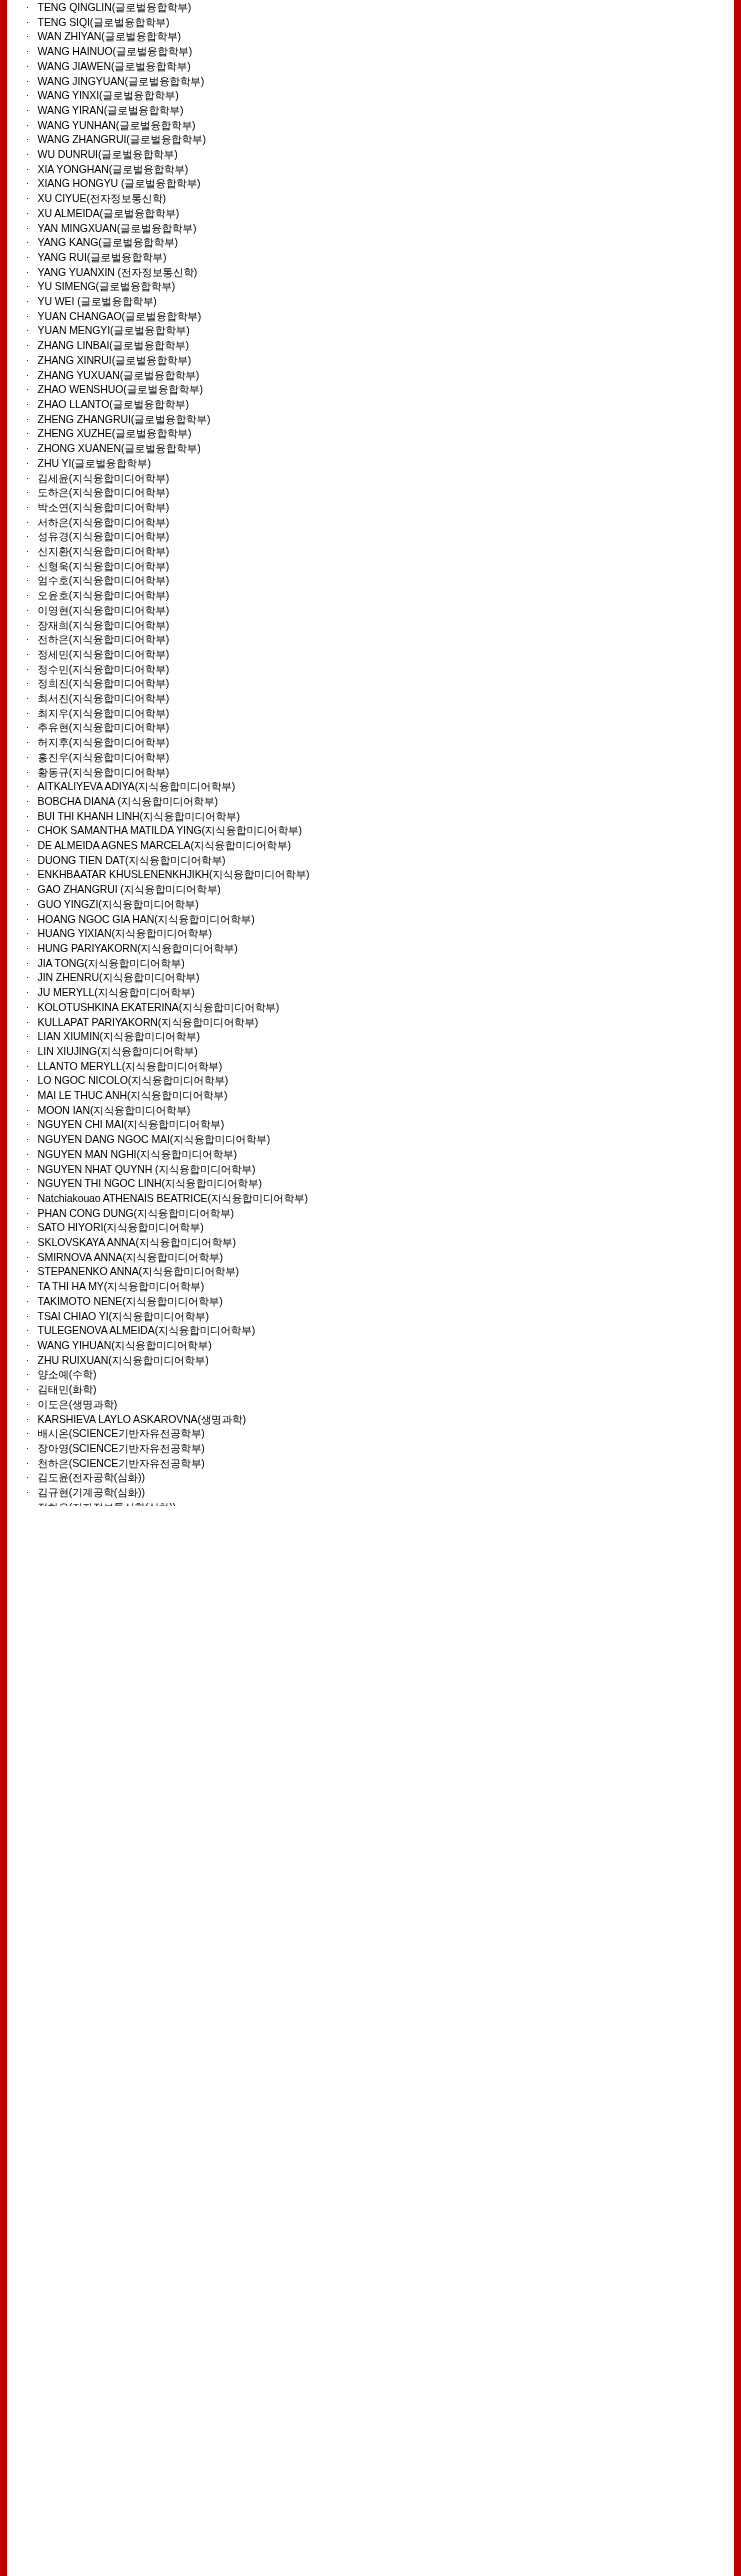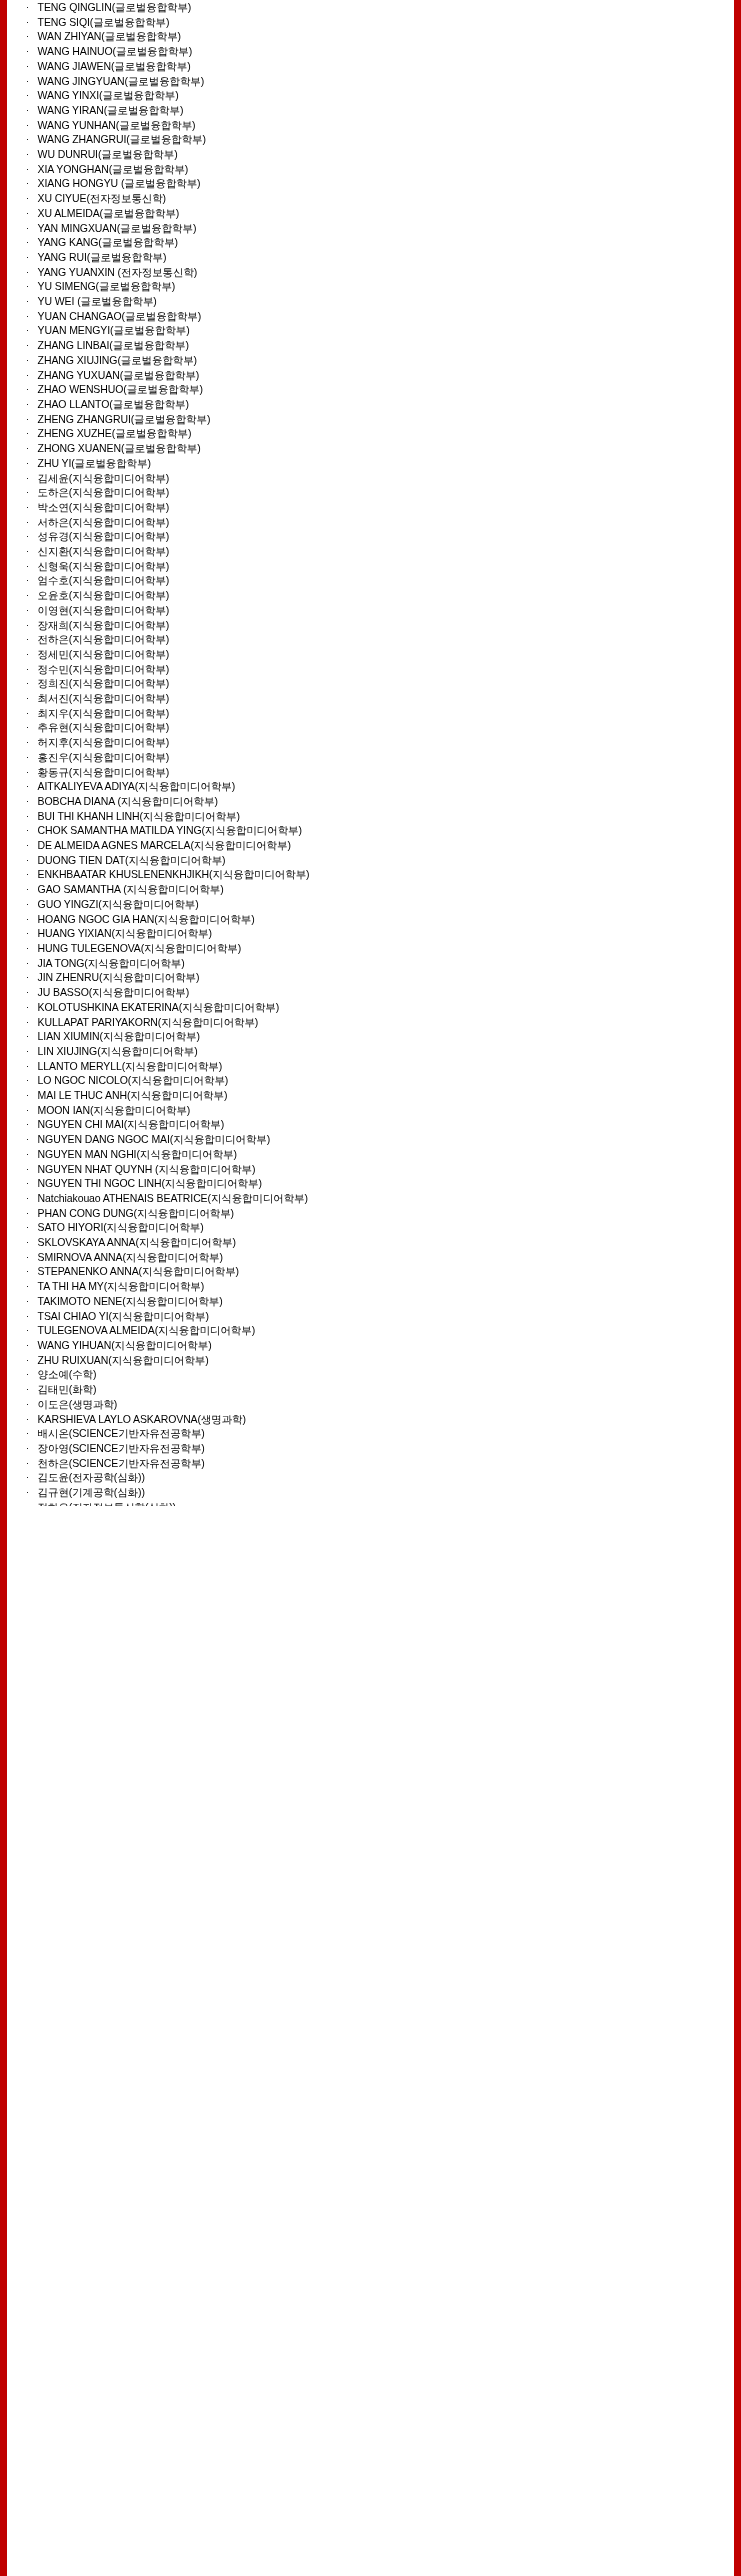--- a/index.html
+++ b/index.html
@@ -88,21 +88,21 @@
     <li><span class="bullet">·</span><span class="txt">XU ALMEIDA(글로벌융합학부)</span></li>
     <li><span class="bullet">·</span><span class="txt">YAN MINGXUAN(글로벌융합학부)</span></li>
     <li><span class="bullet">·</span><span class="txt">YANG KANG(글로벌융합학부)</span></li>
     <li><span class="bullet">·</span><span class="txt">YANG RUI(글로벌융합학부)</span></li>
     <li><span class="bullet">·</span><span class="txt">YANG YUANXIN (전자정보통신학)</span></li>
     <li><span class="bullet">·</span><span class="txt">YU SIMENG(글로벌융합학부)</span></li>
     <li><span class="bullet">·</span><span class="txt">YU WEI (글로벌융합학부)</span></li>
     <li><span class="bullet">·</span><span class="txt">YUAN CHANGAO(글로벌융합학부)</span></li>
     <li><span class="bullet">·</span><span class="txt">YUAN MENGYI(글로벌융합학부)</span></li>
     <li><span class="bullet">·</span><span class="txt">ZHANG LINBAI(글로벌융합학부)</span></li>
-    <li><span class="bullet">·</span><span class="txt">ZHANG XIUJING(글로벌융합학부)</span></li>
+    <li><span class="bullet">·</span><span class="txt">ZHANG XINRUI(글로벌융합학부)</span></li>
     <li><span class="bullet">·</span><span class="txt">ZHANG YUXUAN(글로벌융합학부)</span></li>
     <li><span class="bullet">·</span><span class="txt">ZHAO WENSHUO(글로벌융합학부)</span></li>
     <li><span class="bullet">·</span><span class="txt">ZHAO LLANTO(글로벌융합학부)</span></li>
     <li><span class="bullet">·</span><span class="txt">ZHENG ZHANGRUI(글로벌융합학부)</span></li>
     <li><span class="bullet">·</span><span class="txt">ZHENG XUZHE(글로벌융합학부)</span></li>
     <li><span class="bullet">·</span><span class="txt">ZHONG XUANEN(글로벌융합학부)</span></li>
     <li><span class="bullet">·</span><span class="txt">ZHU YI(글로벌융합학부)</span></li>
     <li><span class="bullet">·</span><span class="txt">김세윤(지식융합미디어학부)</span></li>
     <li><span class="bullet">·</span><span class="txt">도하은(지식융합미디어학부)</span></li>
     <li><span class="bullet">·</span><span class="txt">박소연(지식융합미디어학부)</span></li>
@@ -124,28 +124,28 @@
     <li><span class="bullet">·</span><span class="txt">허지후(지식융합미디어학부)</span></li>
     <li><span class="bullet">·</span><span class="txt">홍진우(지식융합미디어학부)</span></li>
     <li><span class="bullet">·</span><span class="txt">황동규(지식융합미디어학부)</span></li>
     <li><span class="bullet">·</span><span class="txt">AITKALIYEVA ADIYA(지식융합미디어학부)</span></li>
     <li><span class="bullet">·</span><span class="txt">BOBCHA DIANA (지식융합미디어학부)</span></li>
     <li><span class="bullet">·</span><span class="txt">BUI THI KHANH LINH(지식융합미디어학부)</span></li>
     <li><span class="bullet">·</span><span class="txt">CHOK SAMANTHA MATILDA YING(지식융합미디어학부)</span></li>
     <li><span class="bullet">·</span><span class="txt">DE ALMEIDA AGNES MARCELA(지식융합미디어학부)</span></li>
     <li><span class="bullet">·</span><span class="txt">DUONG TIEN DAT(지식융합미디어학부)</span></li>
     <li><span class="bullet">·</span><span class="txt">ENKHBAATAR KHUSLENENKHJIKH(지식융합미디어학부)</span></li>
-    <li><span class="bullet">·</span><span class="txt">GAO SAMANTHA (지식융합미디어학부)</span></li>
+    <li><span class="bullet">·</span><span class="txt">GAO ZHANGRUI (지식융합미디어학부)</span></li>
     <li><span class="bullet">·</span><span class="txt">GUO YINGZI(지식융합미디어학부)</span></li>
     <li><span class="bullet">·</span><span class="txt">HOANG NGOC GIA HAN(지식융합미디어학부)</span></li>
     <li><span class="bullet">·</span><span class="txt">HUANG YIXIAN(지식융합미디어학부)</span></li>
-    <li><span class="bullet">·</span><span class="txt">HUNG TULEGENOVA(지식융합미디어학부)</span></li>
+    <li><span class="bullet">·</span><span class="txt">HUNG PARIYAKORN(지식융합미디어학부)</span></li>
     <li><span class="bullet">·</span><span class="txt">JIA TONG(지식융합미디어학부)</span></li>
     <li><span class="bullet">·</span><span class="txt">JIN ZHENRU(지식융합미디어학부)</span></li>
-    <li><span class="bullet">·</span><span class="txt">JU BASSO(지식융합미디어학부)</span></li>
+    <li><span class="bullet">·</span><span class="txt">JU MERYLL(지식융합미디어학부)</span></li>
     <li><span class="bullet">·</span><span class="txt">KOLOTUSHKINA EKATERINA(지식융합미디어학부)</span></li>
     <li><span class="bullet">·</span><span class="txt">KULLAPAT PARIYAKORN(지식융합미디어학부)</span></li>
     <li><span class="bullet">·</span><span class="txt">LIAN XIUMIN(지식융합미디어학부)</span></li>
     <li><span class="bullet">·</span><span class="txt">LIN XIUJING(지식융합미디어학부)</span></li>
     <li><span class="bullet">·</span><span class="txt">LLANTO MERYLL(지식융합미디어학부)</span></li>
     <li><span class="bullet">·</span><span class="txt">LO NGOC NICOLO(지식융합미디어학부)</span></li>
     <li><span class="bullet">·</span><span class="txt">MAI LE THUC ANH(지식융합미디어학부)</span></li>
     <li><span class="bullet">·</span><span class="txt">MOON IAN(지식융합미디어학부)</span></li>
     <li><span class="bullet">·</span><span class="txt">NGUYEN CHI MAI(지식융합미디어학부)</span></li>
     <li><span class="bullet">·</span><span class="txt">NGUYEN DANG NGOC MAI(지식융합미디어학부)</span></li>

